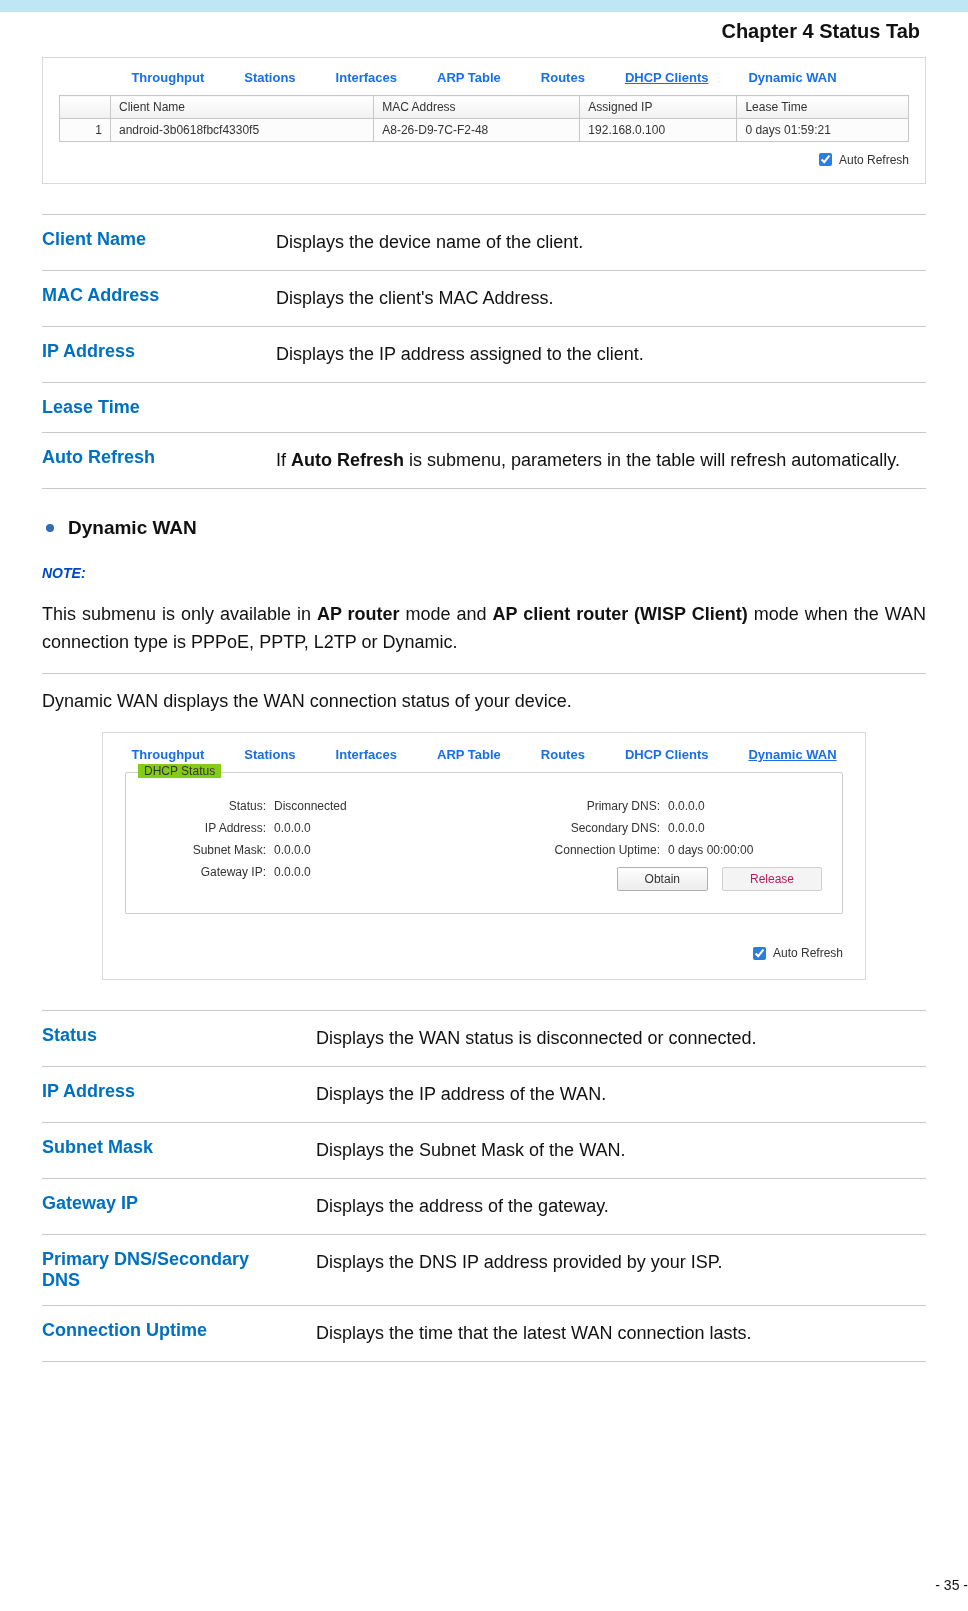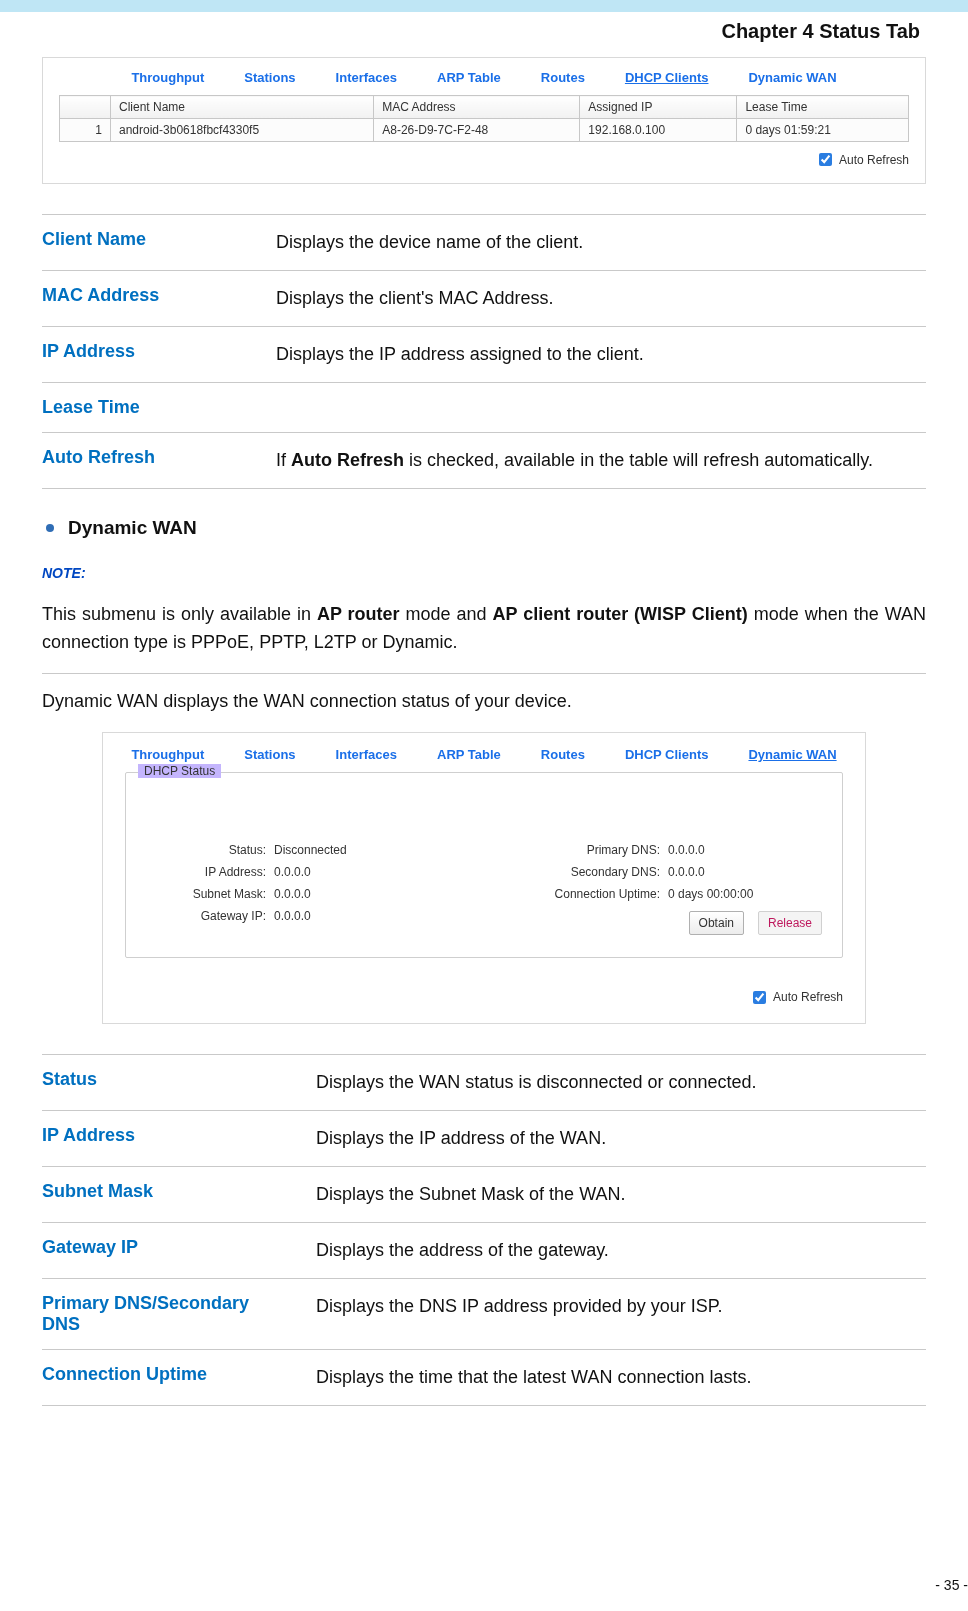--- a/index.html
+++ b/index.html
@@ -151,31 +151,30 @@
   .fieldset{
     border:1px solid #cfcfcf;
     border-radius:2px;
     margin:10px 0 30px 0;
     padding:18px 20px 22px 20px;
     position:relative;
   }
   .fieldset .legend{
     position:absolute;
     top:-9px;left:12px;
-    background:#c4b5fd;
+    background:#84cc16;
     padding:0 6px;
     font-size:12px;
     color:#333;
   }
   .fs-cols{
     display:flex;
     gap:52px;
     font-size:12px;
     color:#333;
-    margin-top:44px;
   }
   .fs-col{flex:1;}
   .fs-row{
     display:flex;
     margin:8px 0;
     gap:8px;
   }
   .fs-label{
     width:120px;text-align:right;
     color:#333;
@@ -185,21 +184,21 @@
   .btn-row{
     display:flex;
     gap:14px;
     justify-content:flex-end;
     margin-top:10px;
   }
   .btn{
     border:1px solid var(--btn-border);
     background:linear-gradient(#ffffff,#ececec);
     font-size:12px;
-    padding:4px 9px;
+    padding:4px 27px;
     border-radius:2px;
     color:#333;
     cursor:pointer;
     font-family:Arial,sans-serif;
   }
   .btn.disabled{
     color:#be185d;
     background:#f4f4f4;
     border-color:#d0d0d0;
     cursor:default;
@@ -267,21 +266,21 @@
     <div class="def-row">
       <div class="def-term">IP Address</div>
       <div class="def-desc">Displays the IP address assigned to the client.</div>
     </div>
     <div class="def-row">
       <div class="def-term">Lease Time</div>
     </div>
     <div class="def-row">
       <div class="def-term">Auto Refresh</div>
       <div class="def-desc">
-        <span>If </span><b>Auto Refresh</b><span> is checked, available in the table will refresh automatically.</span>
+        <span>If </span><b>Auto Refresh</b><span> is submenu, parameters in the table will refresh automatically.</span>
       </div>
     </div>
   </div>
 
   <div class="bullet-heading">
     <span class="bullet-dot"></span>
     <h3>Dynamic WAN</h3>
   </div>
 
   <div class="note-label">NOTE:</div>

